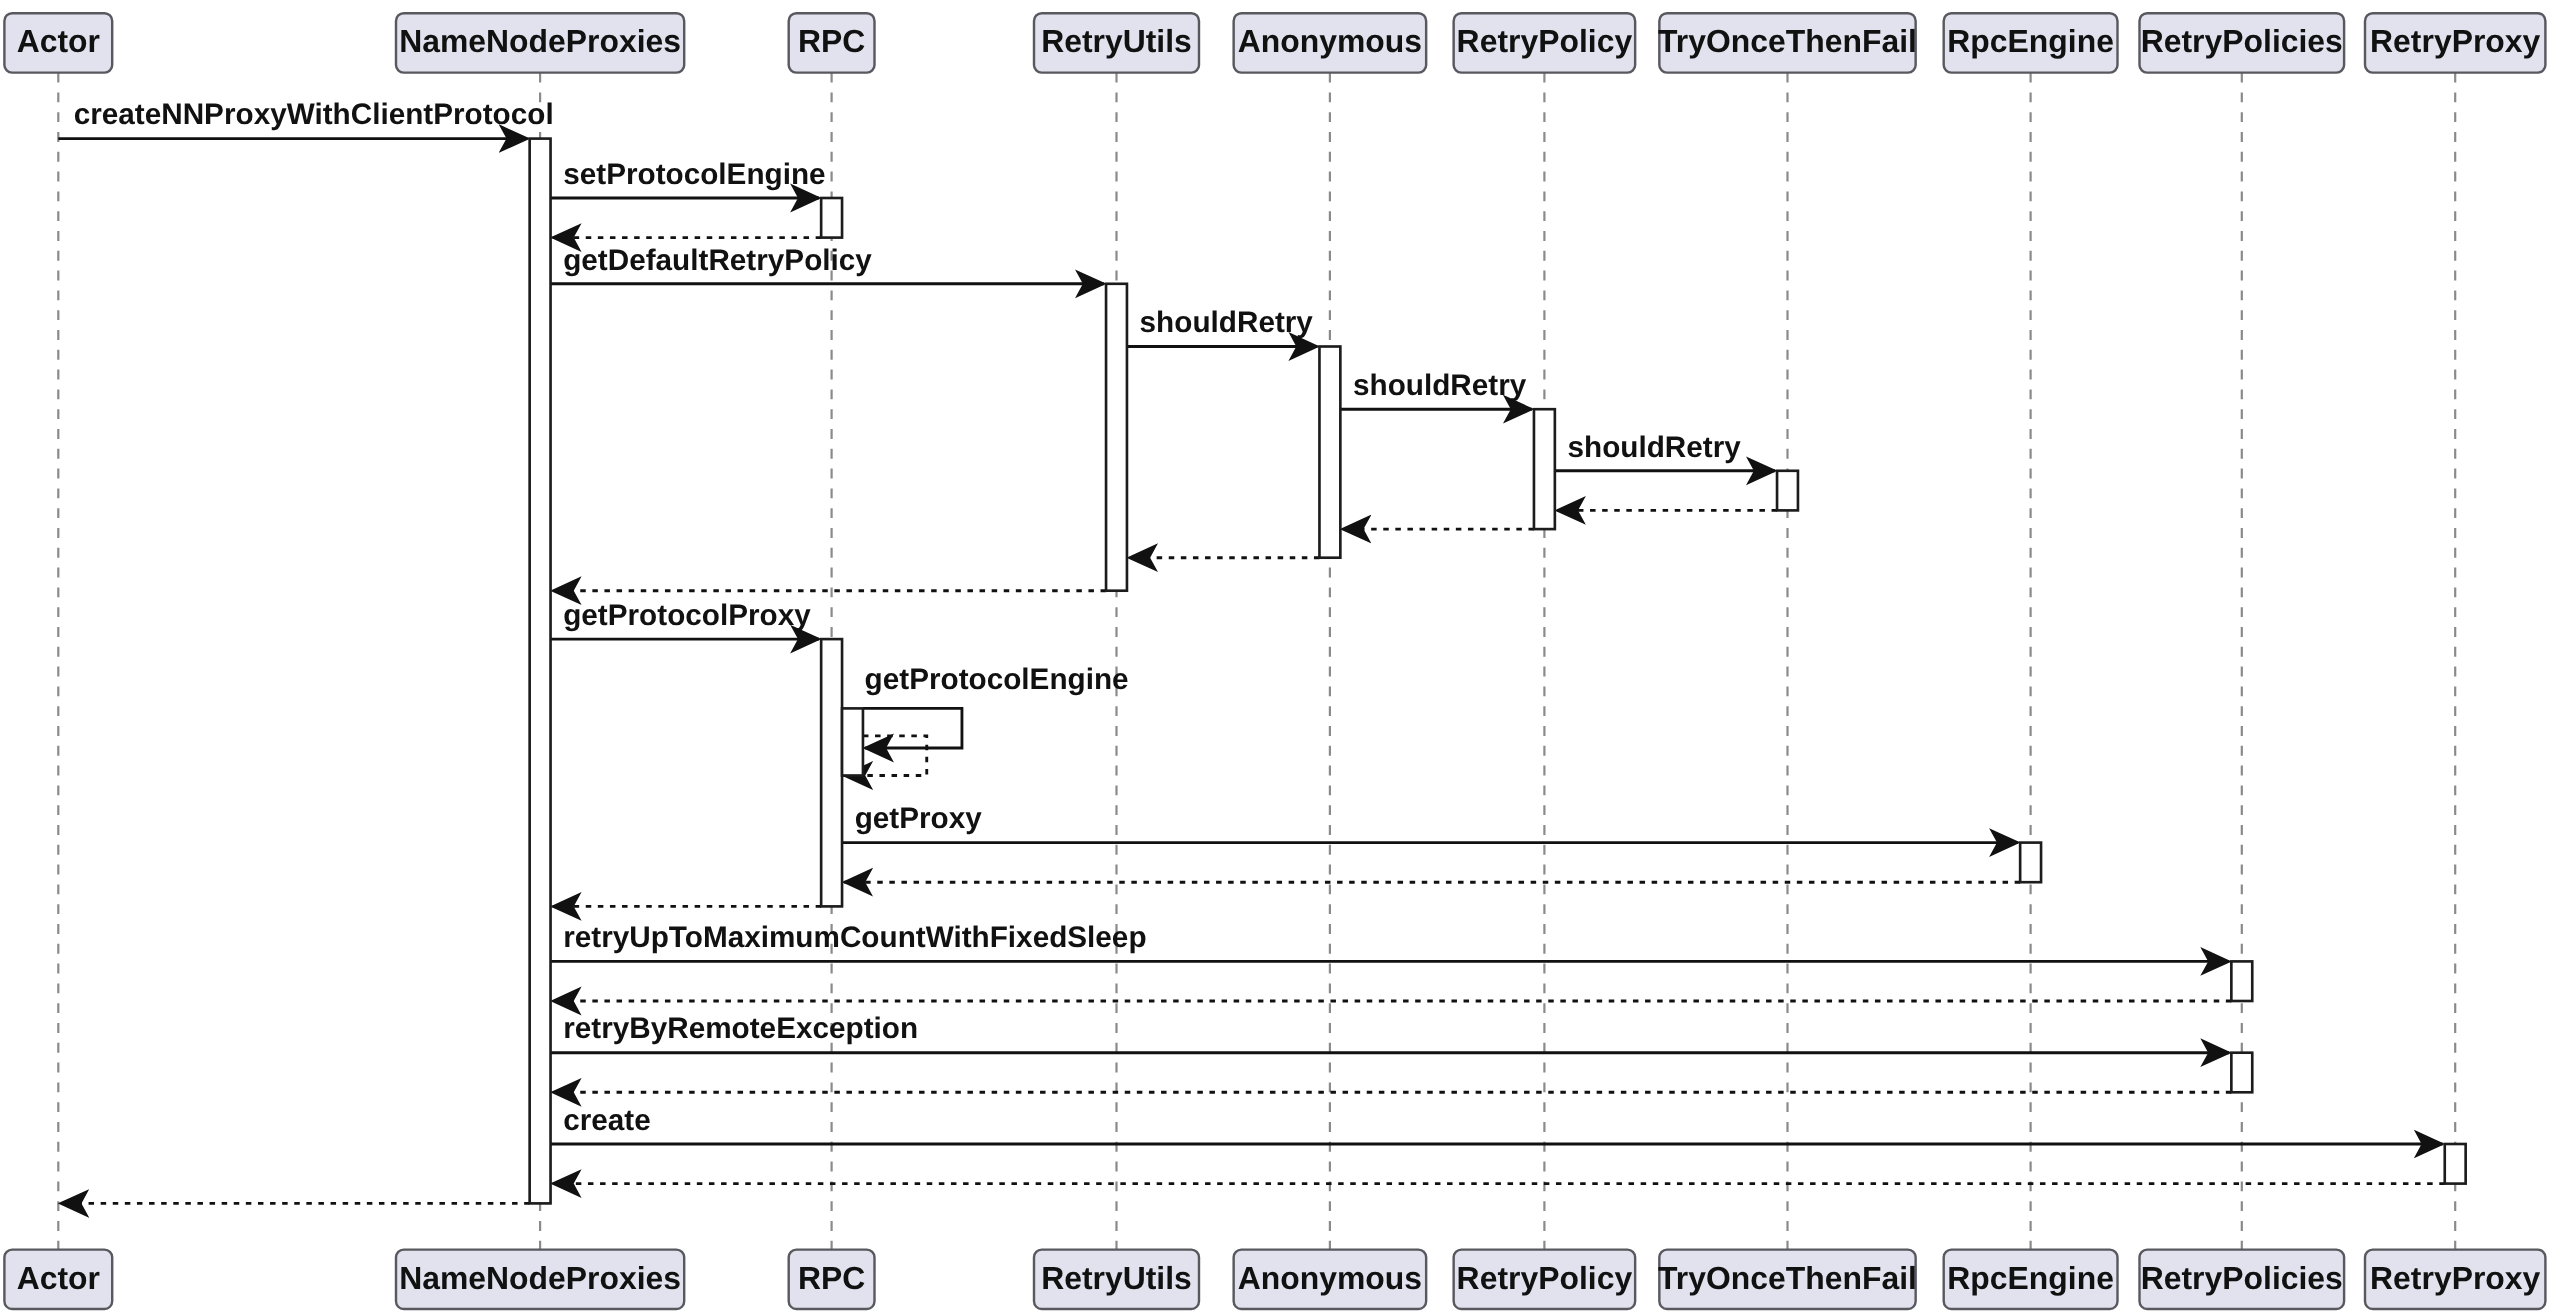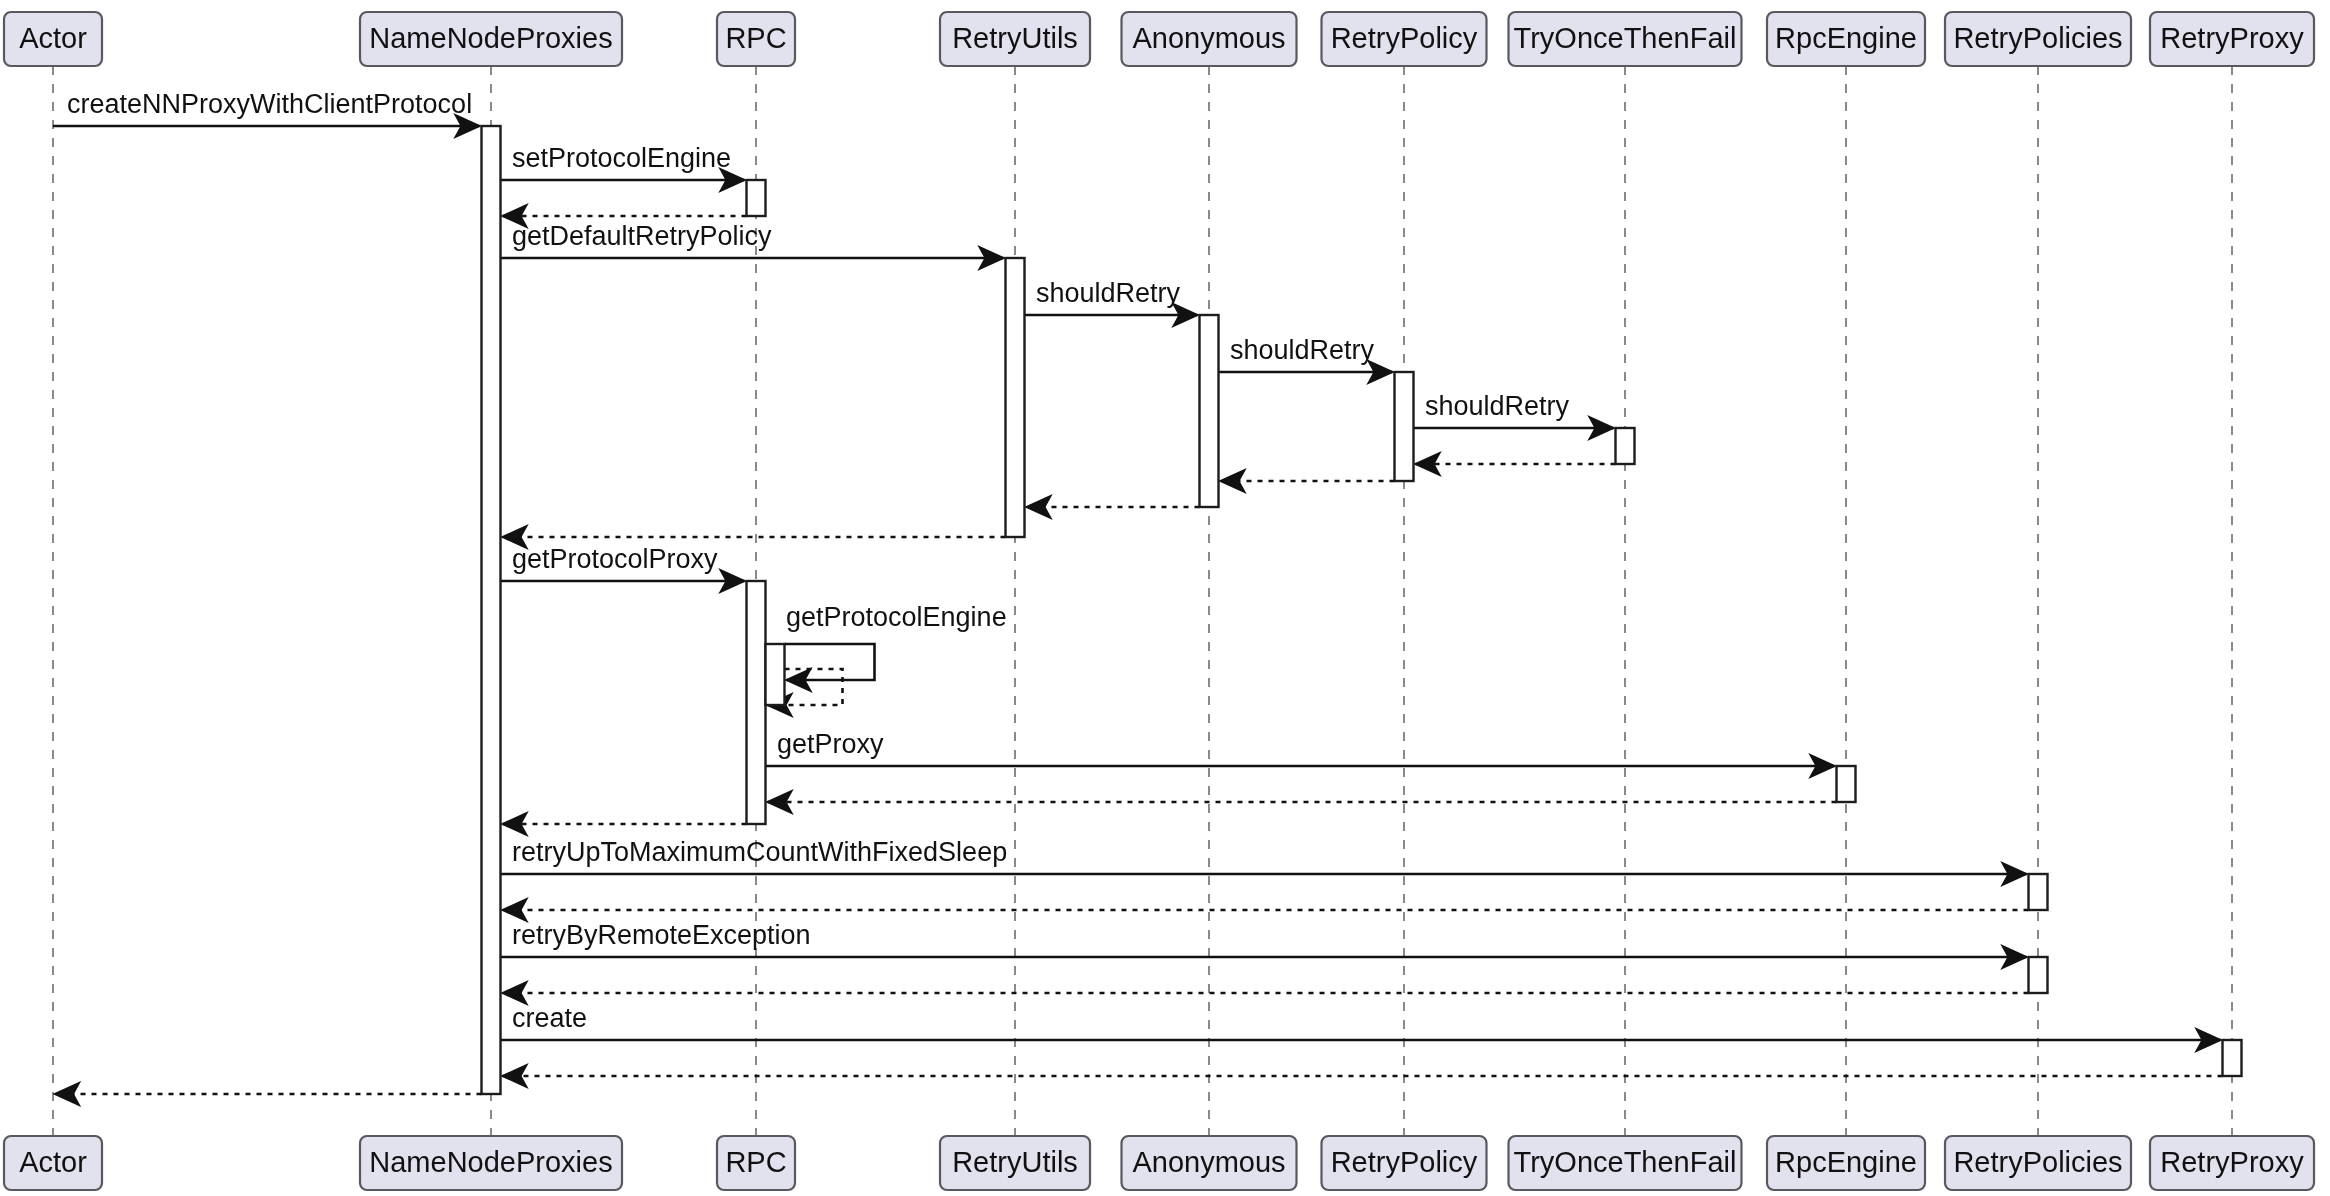--- a/index.html
+++ b/index.html
@@ -11,20 +11,21 @@
     font-family: "Liberation Sans", sans-serif;
     width: 2330px;
     height: 1196px;
     overflow: hidden;
   }
   #diagram-root {
     position: relative;
     width: 2330px;
     height: 1196px;
     background: #ffffff;
+    font-weight: bold;
   }
   svg#seq {
     display: block;
     width: 2330px;
     height: 1196px;
     shape-rendering: geometricPrecision;
   }
   .lifeline {
     stroke: #8a8a8a;
     stroke-width: 2;

